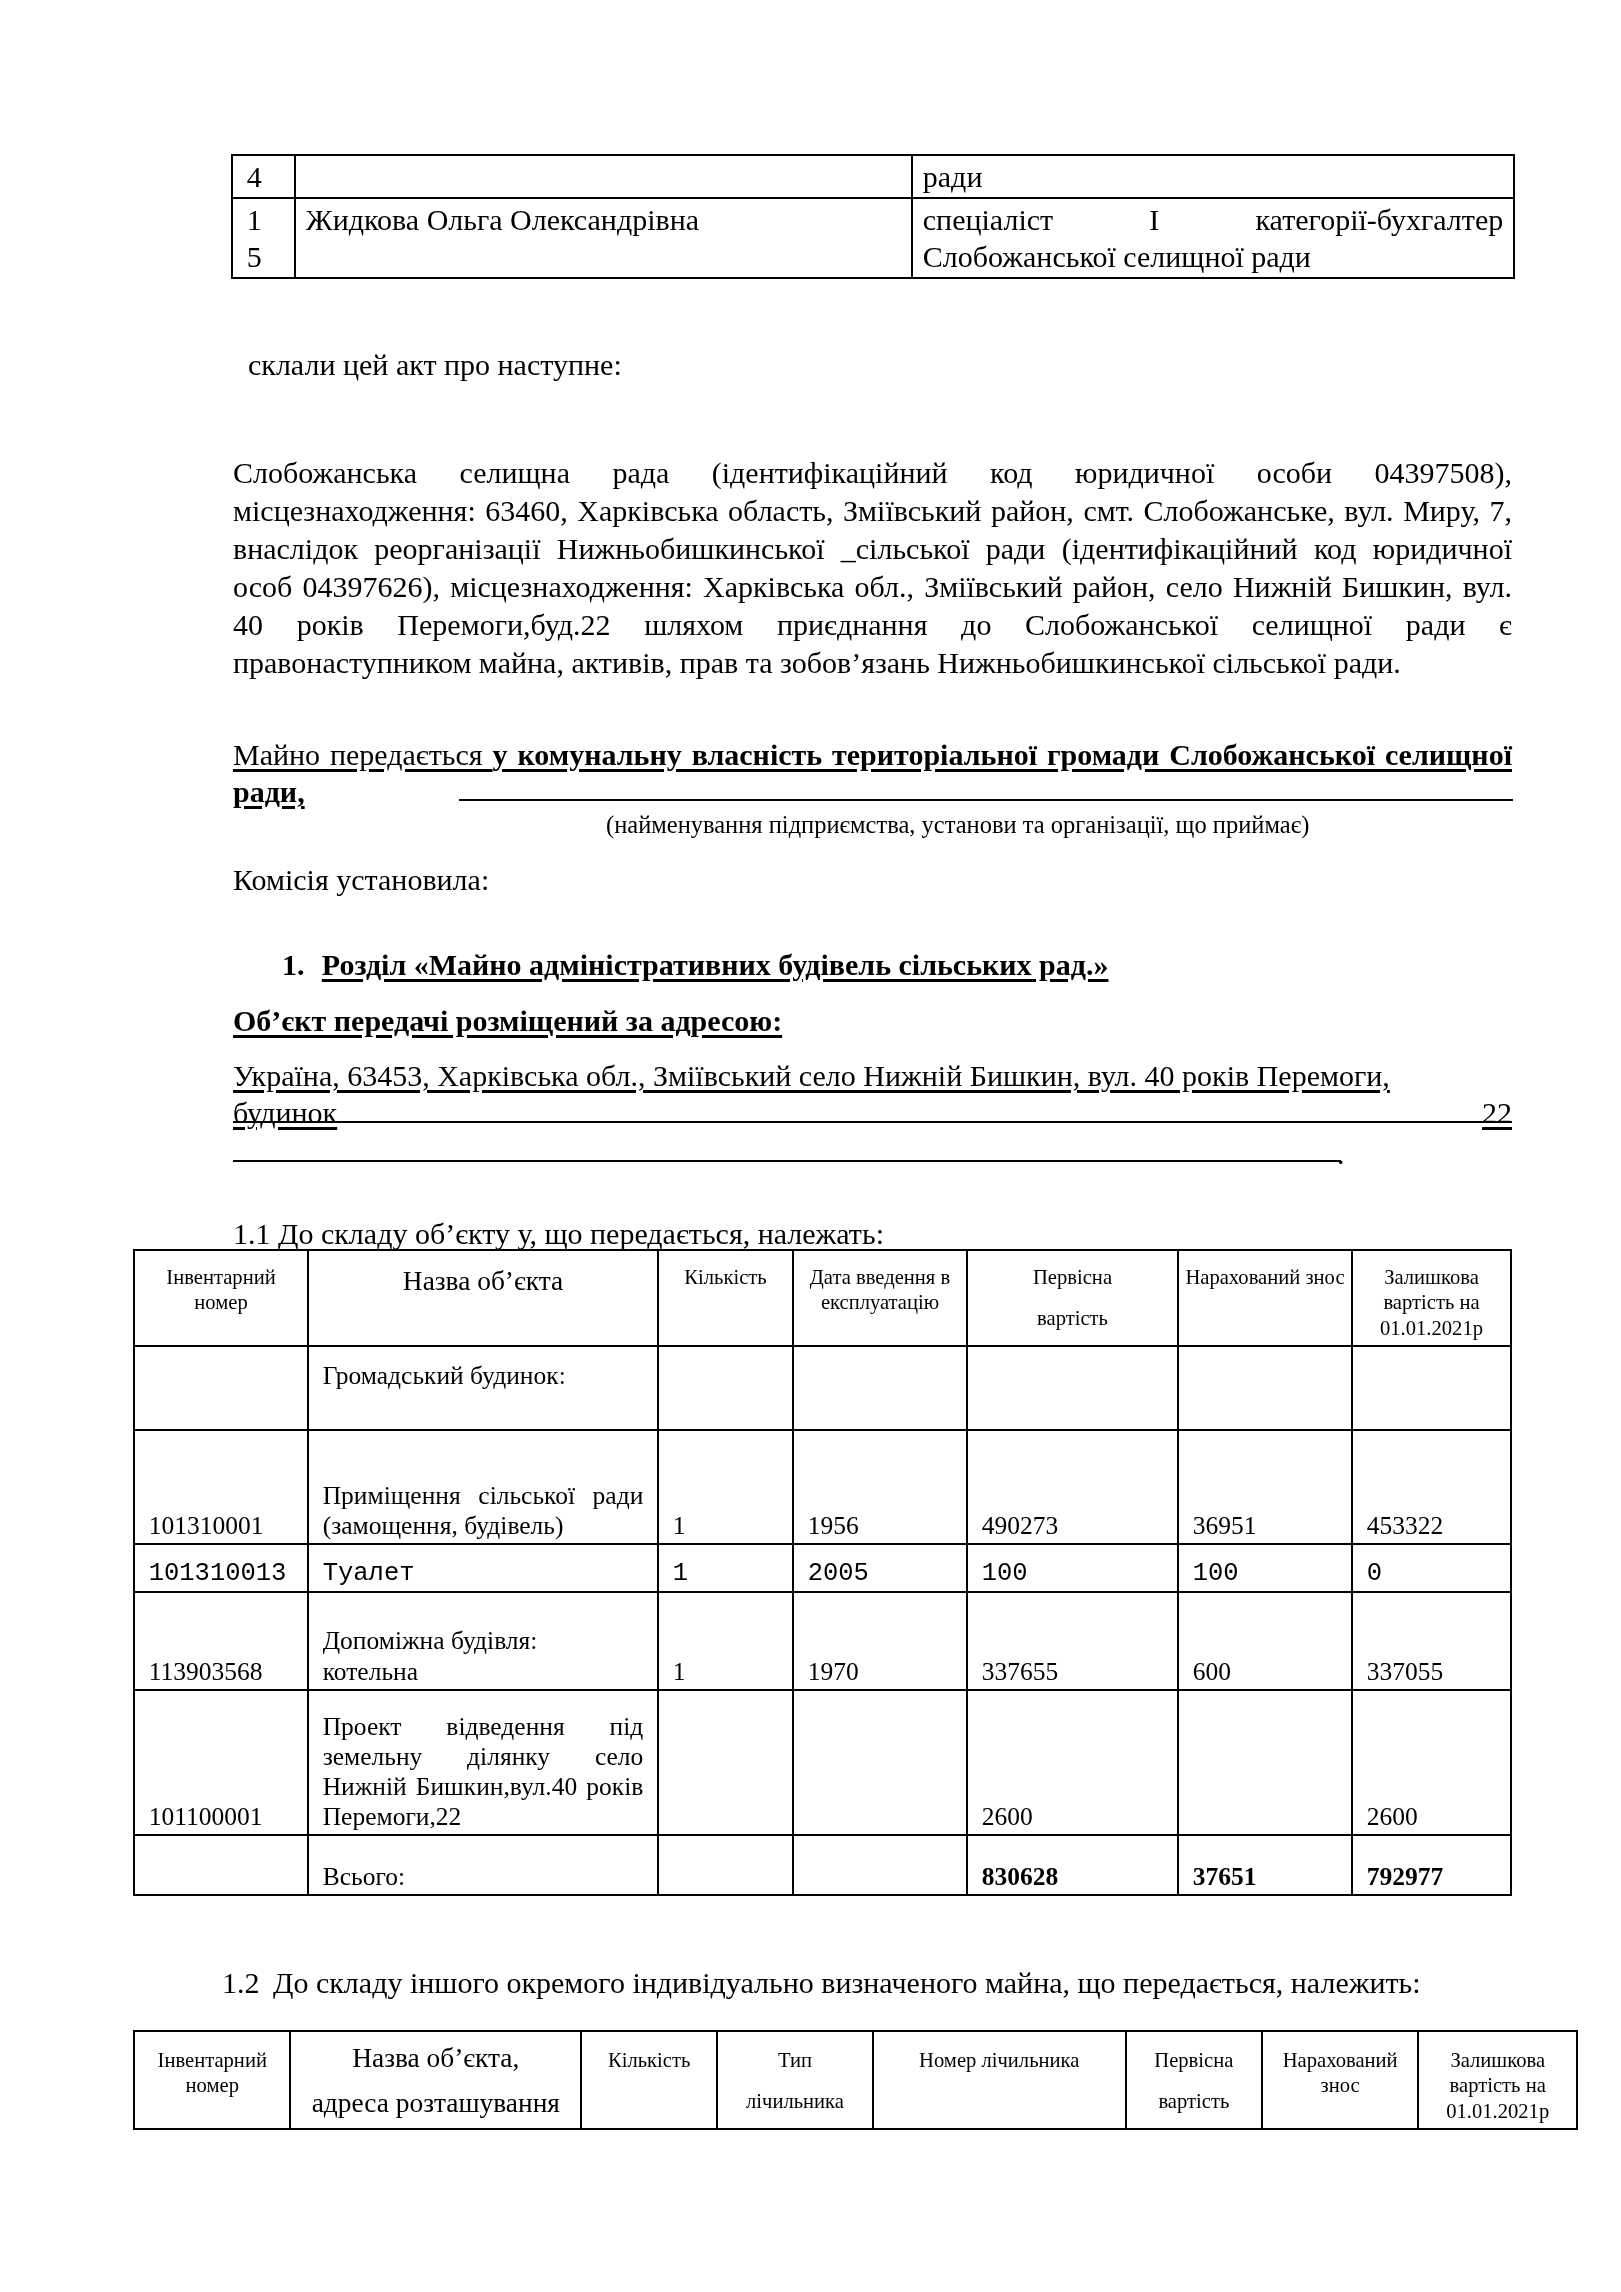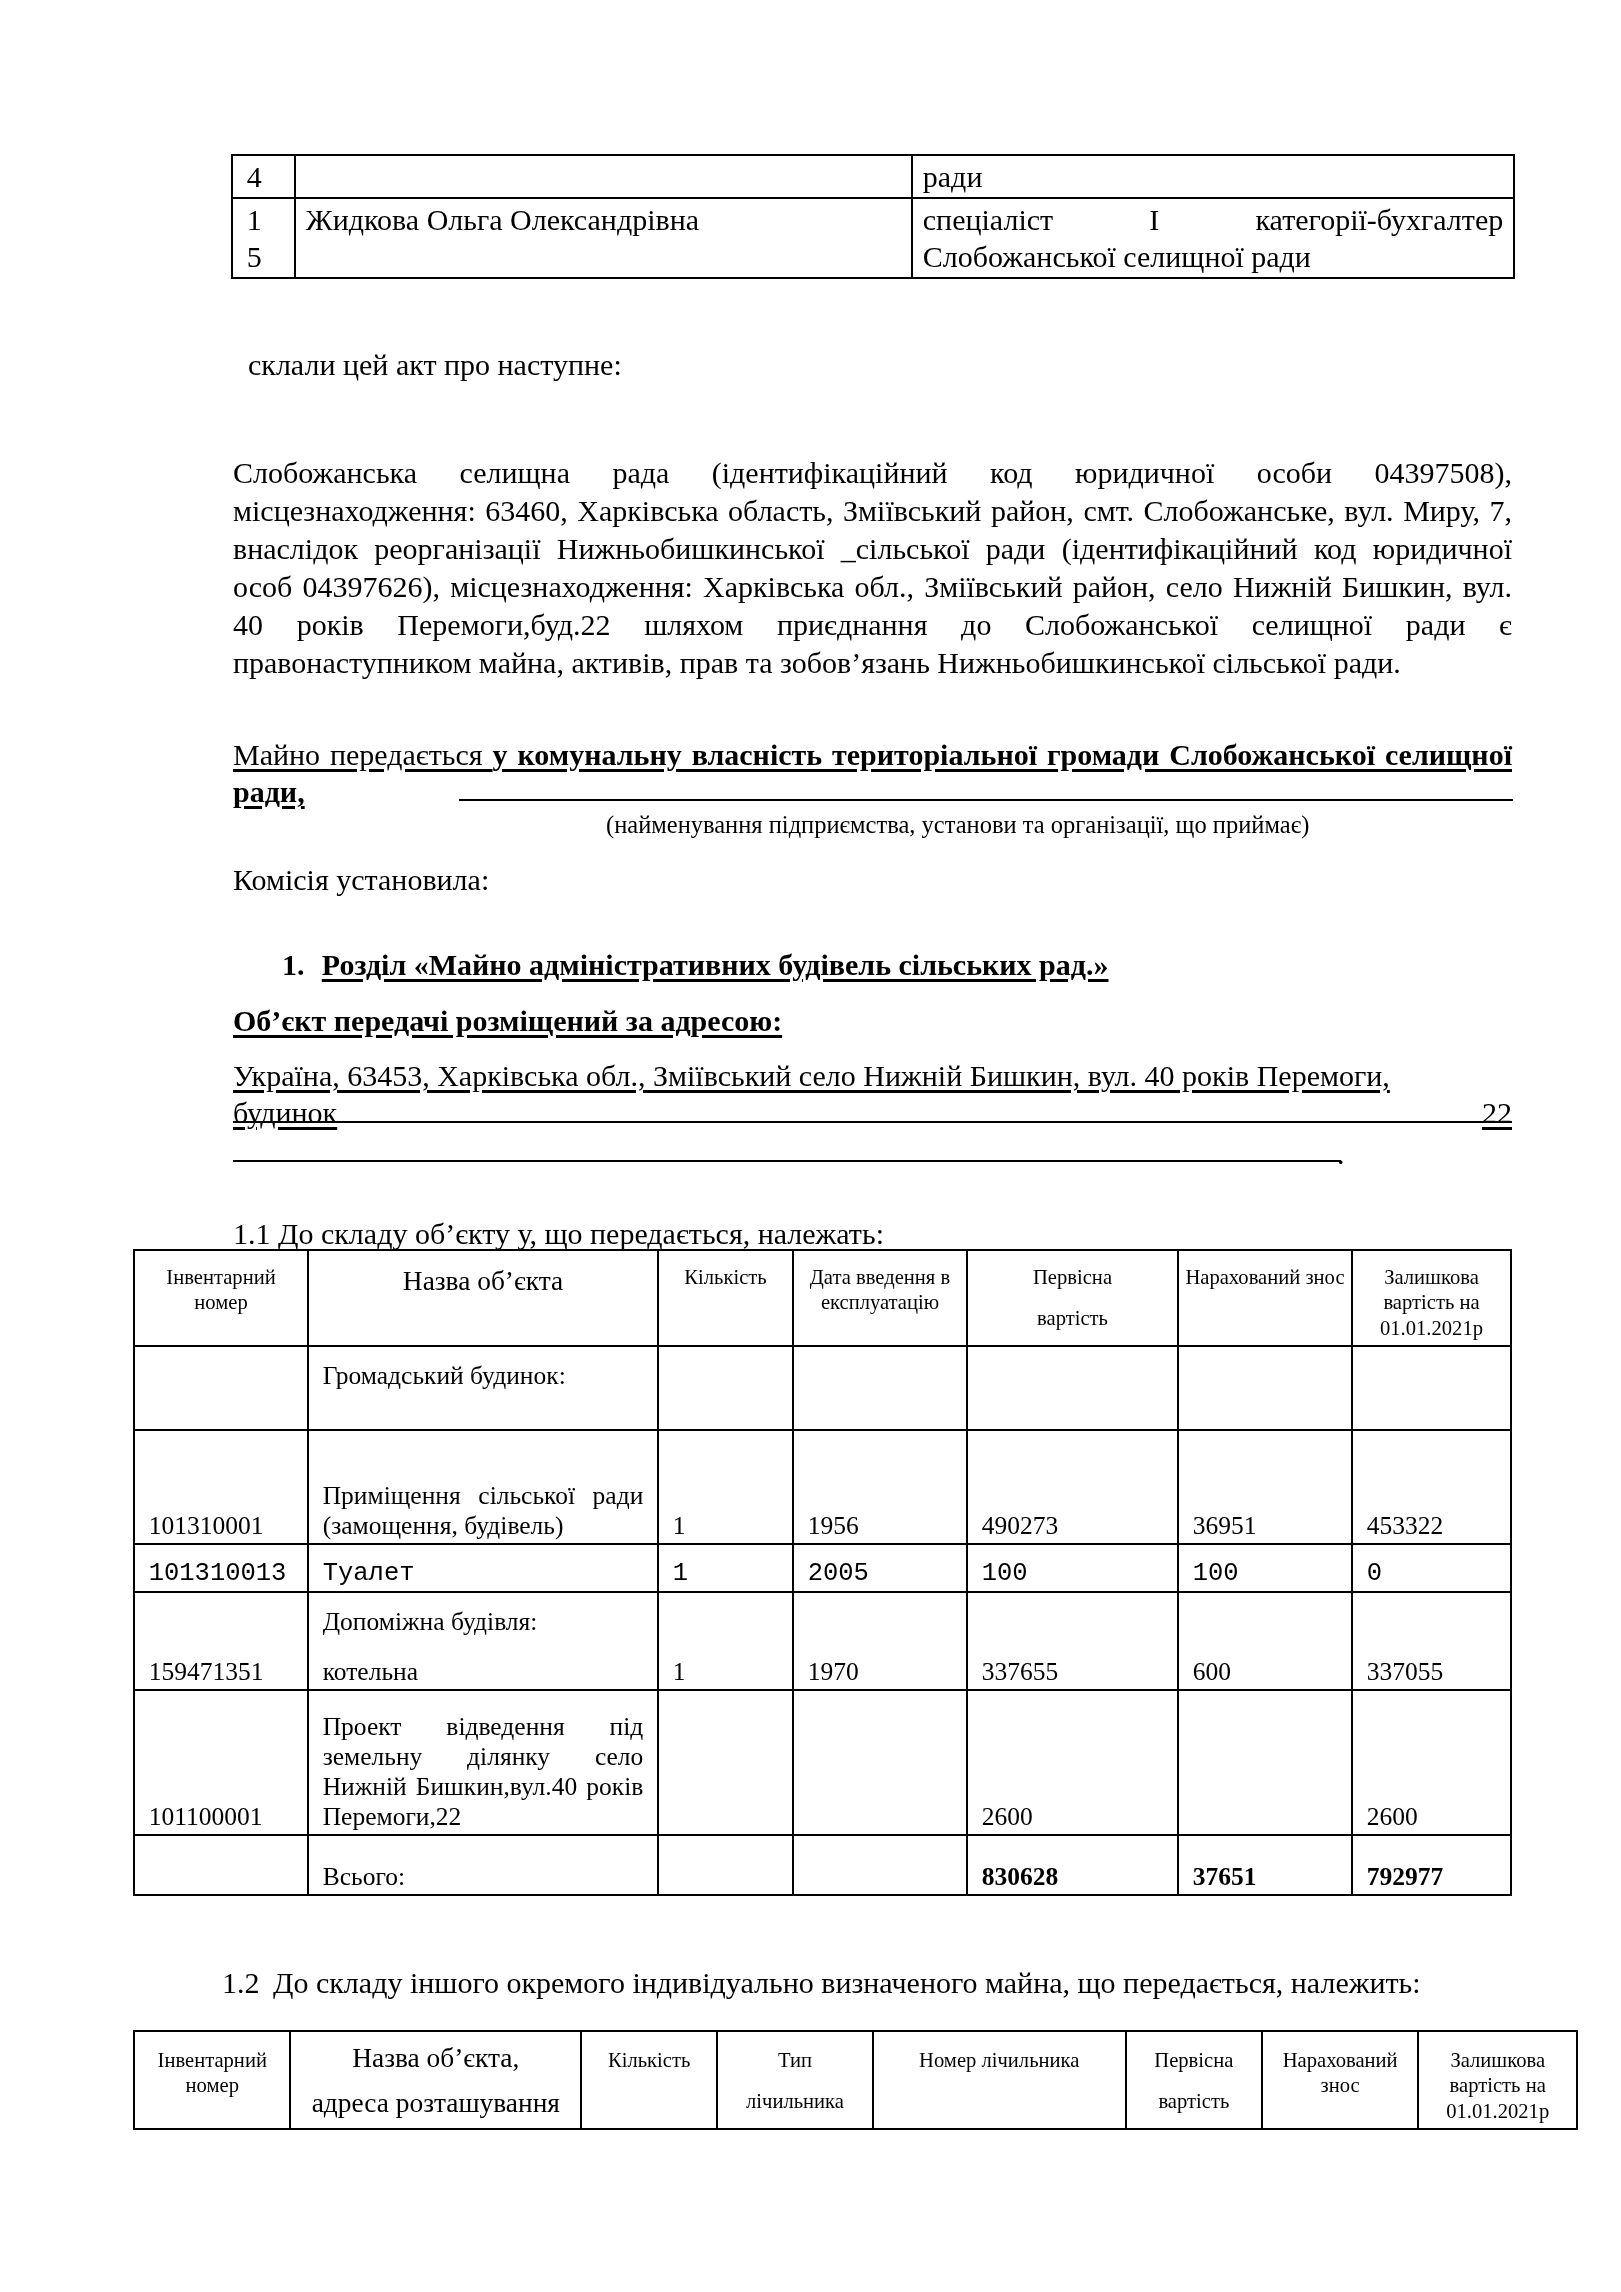--- a/index.html
+++ b/index.html
@@ -128,24 +128,24 @@
   <tr style="height:48px;font-family:Liberation Mono, monospace;">
     <td>101310013</td>
     <td>Туалет</td>
     <td>1</td>
     <td>2005</td>
     <td>100</td>
     <td>100</td>
     <td>0</td>
   </tr>
   <tr style="height:98px;">
-    <td>159471351</td>
+    <td>113903568</td>
     <td>
       <div>Допоміжна будівля:</div>
-      <div style="margin-top:20px;">котельна</div>
+      <div style="margin-top:1px;">котельна</div>
     </td>
     <td>1</td>
     <td>1970</td>
     <td>337655</td>
     <td>600</td>
     <td>337055</td>
   </tr>
   <tr style="height:145px;">
     <td>101100001</td>
     <td class="name">Проект відведення під земельну ділянку село Нижній Бишкин,вул.40 років Перемоги,22</td>

